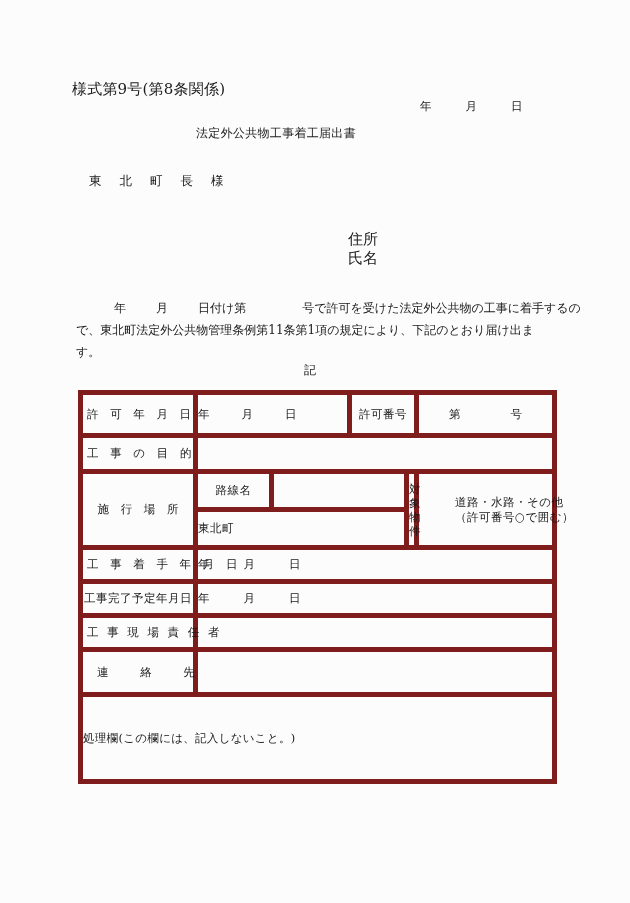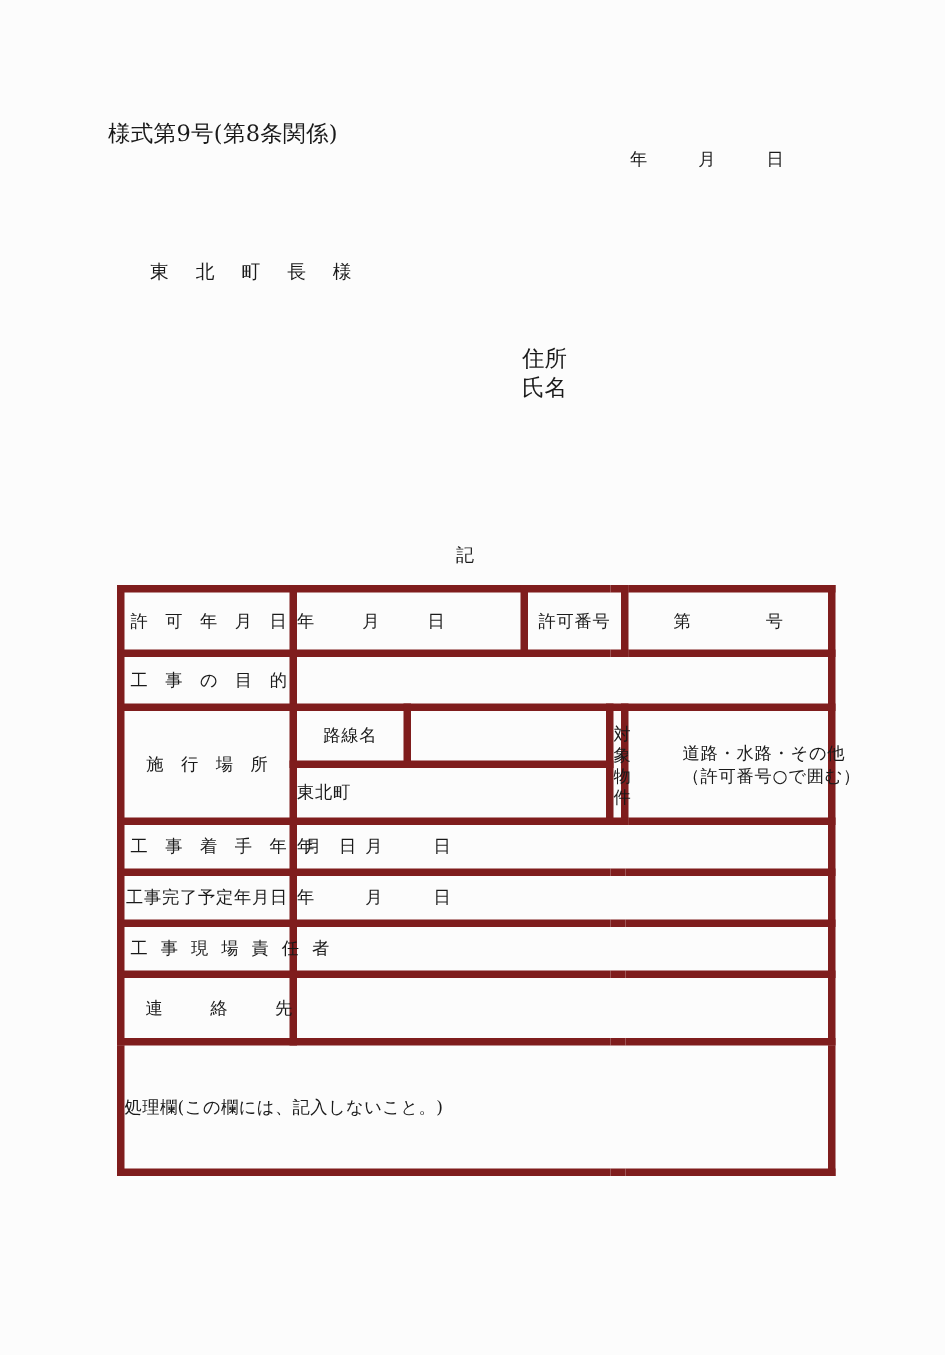--- a/index.html
+++ b/index.html
@@ -44,21 +44,21 @@
     right: 0;
     top: 125px;
     text-align: center;
     font-size: 12px;
     letter-spacing: 0.3px;
     padding-right: 78px;
   }
 
   .recipient {
     position: absolute;
-    left: 100px;
+    left: 89px;
     top: 173px;
     font-size: 12.5px;
     letter-spacing: 7px;
     white-space: nowrap;
   }
 
   .applicant {
     position: absolute;
     left: 348px;
     top: 230px;
@@ -181,28 +181,32 @@
 <body>
 
 <div class="page">
 
   <div class="form-no">様式第9号(第8条関係)</div>
 
   <div class="date-line-top">
     <span>年</span><span class="gap"></span><span>月</span><span class="gap"></span><span>日</span>
   </div>
 
+  <div class="doc-title">法定外公共物工事着工届出書</div>
 
   <div class="recipient">東 北 町 長 様</div>
 
   <div class="applicant">
     <div>住所</div>
     <div>氏名</div>
   </div>
 
+  <div class="body-para">
+    <span class="ln1"><span class="indent"></span><span>年</span><span class="sp-m"></span><span>月</span><span class="sp-m"></span><span>日付け第</span><span class="sp-l"></span><span>号で許可を受けた法定外公共物の工事に着手するの</span></span><span>で、東北町法定外公共物管理条例第11条第1項の規定により、下記のとおり届け出ます。</span>
+  </div>
 
   <div class="ki">記</div>
 
   <div class="tbl-wrap">
     <table class="form">
       <colgroup>
         <col style="width:115px">
         <col style="width:76px">
         <col style="width:56px">
         <col style="width:22px">

